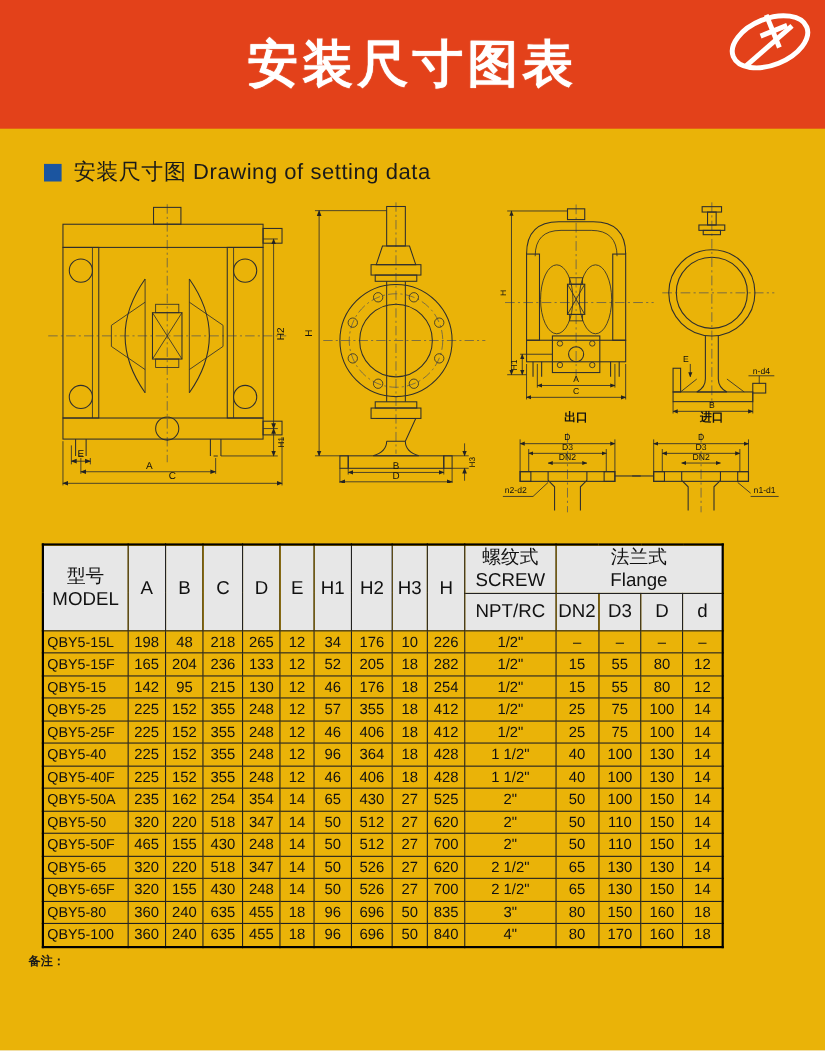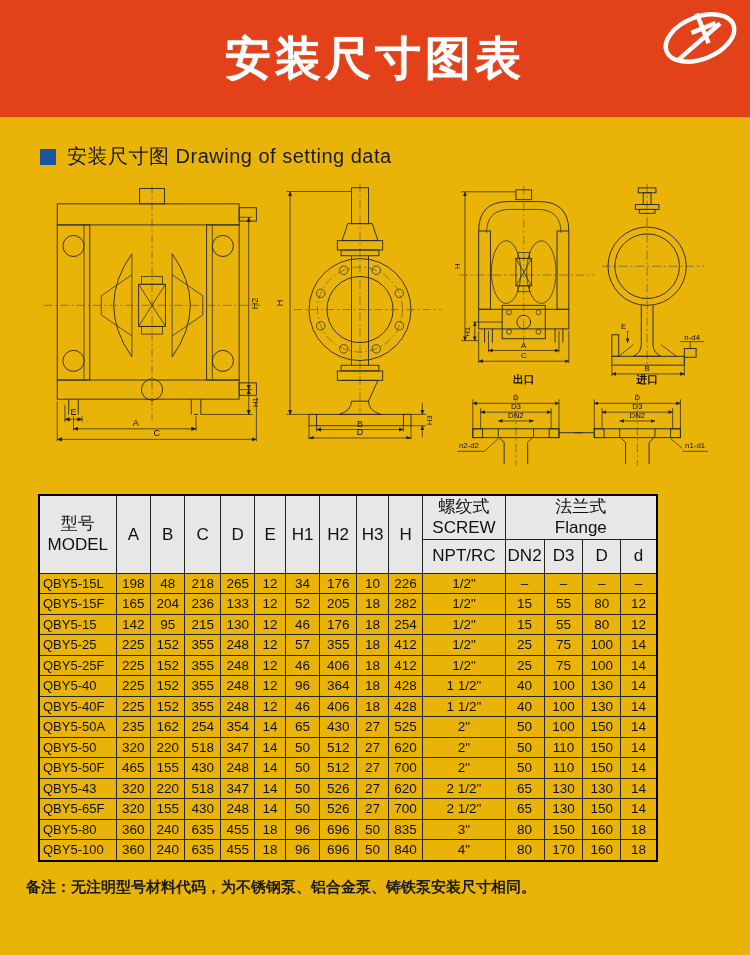--- a/index.html
+++ b/index.html
@@ -27,21 +27,21 @@
   
   table.dim-table{border-collapse:collapse;table-layout:fixed;width:620px;margin:16px 0 0 -2px;
         border:2px solid #000;}
   table.dim-table th,table.dim-table td{border:1px solid #222;text-align:center;padding:0;overflow:hidden;white-space:nowrap;}
   table.dim-table thead th{background:#E7E7E7;font-weight:normal;font-size:17px;line-height:1.25;}
   table.dim-table thead tr:first-child th{height:37px;}
   table.dim-table thead tr:last-child th{height:33px;}
   table.dim-table tbody td{height:19.5px;font-size:13.5px;}
   table.dim-table tbody td.model{text-align:left;padding-left:3px;font-size:13px;}
   
-  .note{margin:16px 0 0 -14px;font-size:15px;font-weight:600;color:#1a1a1a;display:flex;font-family:Liberation Serif, serif;}
+  .note{margin:4px 0 0 -14px;font-size:11px;font-weight:600;color:#1a1a1a;display:flex;font-family:Liberation Serif, serif;}
 </style>
 </head>
 <body>
 
 <div class="page">
 
   <div class="hd">
     <div class="hd-title">安装尺寸图表</div>
     <svg class="hd-logo" width="88" height="64" viewBox="0 0 88 64">
       <g transform="rotate(-22 46 32)">
@@ -514,21 +514,21 @@
             <td>512</td>
             <td>27</td>
             <td>700</td>
             <td>2"</td>
             <td>50</td>
             <td>110</td>
             <td>150</td>
             <td>14</td>
           </tr>
           <tr>
-            <td class="model">QBY5-43</td>
+            <td class="model">QBY5-65</td>
             <td>320</td>
             <td>220</td>
             <td>518</td>
             <td>347</td>
             <td>14</td>
             <td>50</td>
             <td>526</td>
             <td>27</td>
             <td>620</td>
             <td>2 1/2"</td>
@@ -586,17 +586,16 @@
             <td>80</td>
             <td>170</td>
             <td>160</td>
             <td>18</td>
           </tr>
         </tbody>
     </table>
 
     <div class="note">
       <span>备注：</span>
-      <span>无注明型号材料代码，为不锈钢泵、铝合金泵、铸铁泵安装尺寸相同。</span>
     </div>
 
   </div>
 </div>
 
 </body></html>

